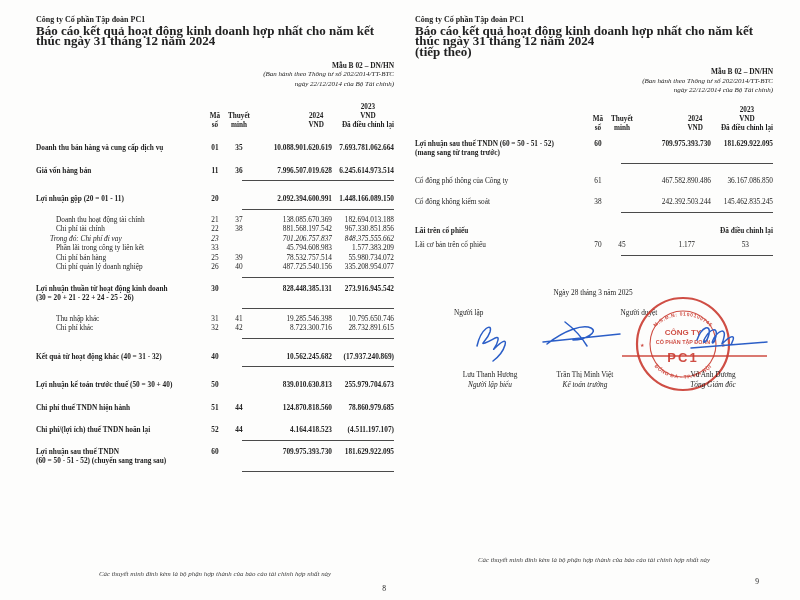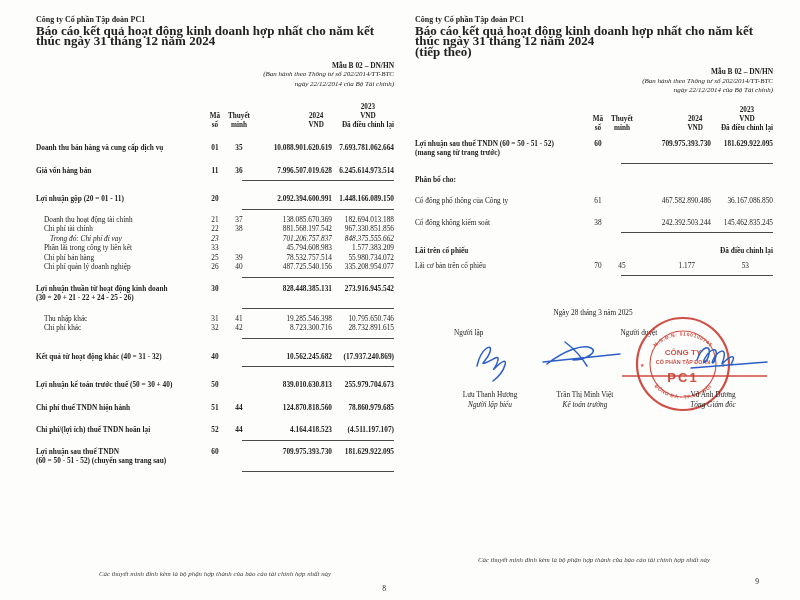--- a/index.html
+++ b/index.html
@@ -42,21 +42,21 @@
   .page-left .row{grid-template-columns:168px 22px 26px 80px 1fr;}
   .page-right .row{grid-template-columns:172px 22px 26px 76px 1fr;}
   .row .lb{padding-right:2px;}
   .row .lb2{display:block;}
   .row .c,.row .n{text-align:center;}
   .row .v24,.row .v23{text-align:right;white-space:nowrap;}
   .r-main,.r-main2,.r-section{font-weight:bold;}
   .r-main{margin-top:13px;}
   .r-main2{margin-top:6px;}
   .r-sub{margin-top:0;}
-  .r-sub .lb{padding-left:8px;}
+  .r-sub .lb{padding-left:8px;margin-left:12px;}
   .r-subi{font-style:italic;margin-top:0;}
   .r-subi .lb{padding-left:14px;}
   .r-section{margin-top:11px;}
   .r-plain{margin-top:12px;}
   .r-eps{margin-top:5px;}
   .r-eps .v24{padding-right:16px;}
   .r-eps .v23{padding-right:24px;}
   .v23 .adjnote{font-weight:bold;font-style:normal;}
   .rule{height:0;border-top:1px solid var(--rule);margin:5px 0 5px 206px;}
 
@@ -262,27 +262,20 @@
   </div>
   <div class="tbl" id="tbl-right">
       <div class="row r-main2">
         <div class="lb">Lợi nhuận sau thuế TNDN (60 = 50 - 51 - 52)<div class="lb2">(mang sang từ trang trước)</div></div>
         <div class="c">60</div>
         <div class="n"></div>
         <div class="v24">709.975.393.730</div>
         <div class="v23">181.629.922.095</div>
       </div>
       <div class="rule"></div>
-      <div class="row r-section">
-        <div class="lb">Phân bổ cho:</div>
-        <div class="c"></div>
-        <div class="n"></div>
-        <div class="v24"></div>
-        <div class="v23"></div>
-      </div>
       <div class="row r-plain">
         <div class="lb">Cổ đông phổ thông của Công ty</div>
         <div class="c">61</div>
         <div class="n"></div>
         <div class="v24">467.582.890.486</div>
         <div class="v23">36.167.086.850</div>
       </div>
       <div class="row r-plain">
         <div class="lb">Cổ đông không kiểm soát</div>
         <div class="c">38</div>

